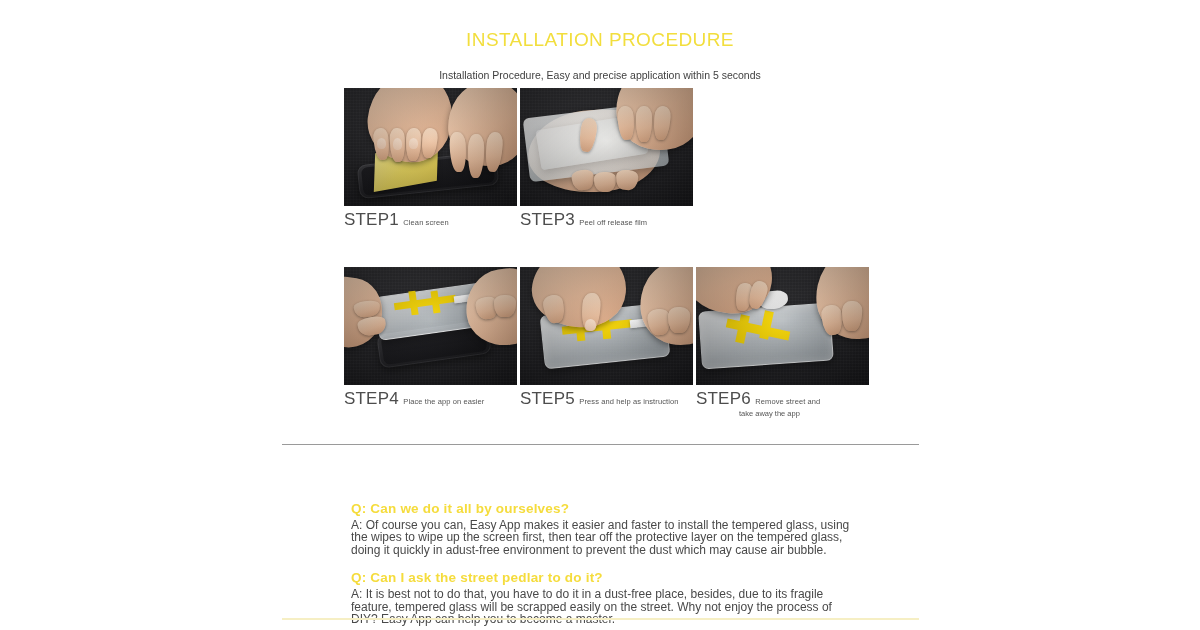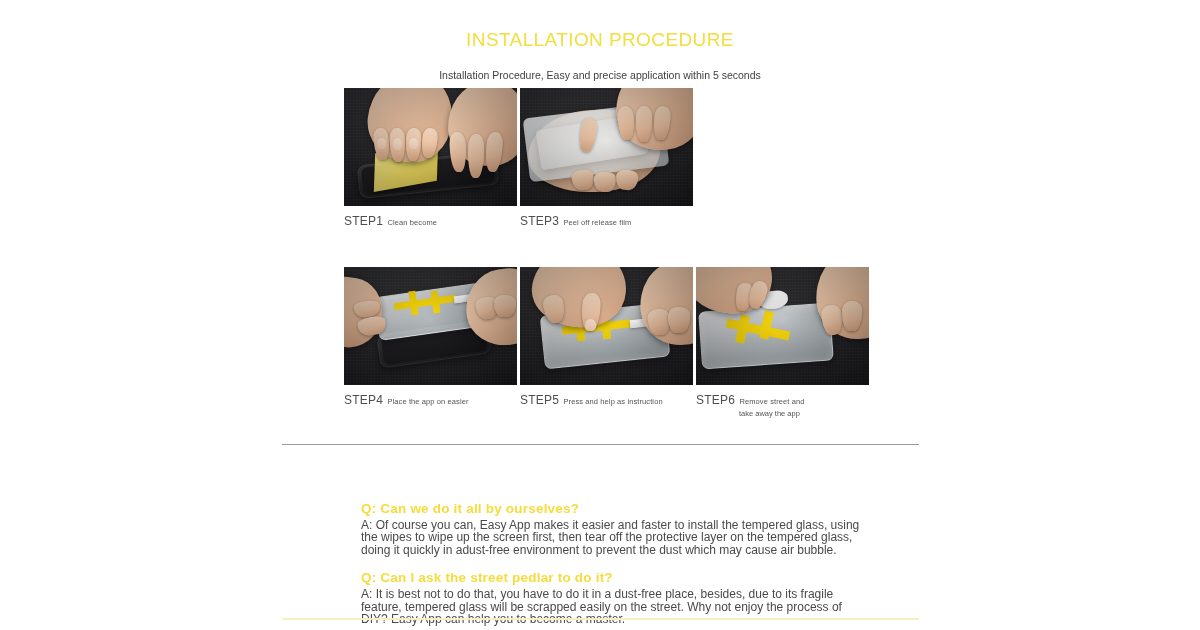--- a/index.html
+++ b/index.html
@@ -152,21 +152,21 @@
     box-shadow: 0 1px 3px rgba(0,0,0,0.35);
   }
 
   
   .caption {
     padding-top: 8px;
     white-space: nowrap;
     line-height: 12px;
   }
   .step-num {
-    font-size: 12px;
+    font-size: 17px;
     color: #4d4d4d;
     letter-spacing: 0.2px;
   }
   .step-desc {
     font-size: 7.5px;
     color: #555555;
     letter-spacing: 0.1px;
   }
   .step-desc2 {
     display: block;
@@ -190,21 +190,21 @@
     left: 282px;
     top: 618px;
     width: 637px;
     height: 2px;
     background: #f6efc4;
   }
 
   
   .faq {
     position: absolute;
-    left: 361px;
+    left: 351px;
     top: 500px;
     width: 510px;
   }
   .faq-q {
     font-size: 13.5px;
     color: #f5dc3c;
     font-weight: bold;
     margin: 0;
     line-height: 17px;
     letter-spacing: 0.2px;
@@ -249,21 +249,21 @@
           <div class="nail" style="left:49px;top:50px;width:9px;height:12px;"></div>
           <div class="nail" style="left:65px;top:50px;width:9px;height:11px;"></div>
           <div class="hand" style="left:104px;top:-6px;width:80px;height:84px;transform:rotate(-4deg);"></div>
           <div class="finger" style="left:106px;top:44px;width:16px;height:40px;transform:rotate(-3deg);"></div>
           <div class="finger" style="left:124px;top:46px;width:16px;height:44px;transform:rotate(1deg);"></div>
           <div class="finger" style="left:142px;top:44px;width:16px;height:40px;transform:rotate(5deg);"></div>
           <div class="vign"></div>
         </div>
         <div class="caption">
           <span class="step-num">STEP1</span>
-          <span class="step-desc">Clean become</span>
+          <span class="step-desc">Clean screen</span>
         </div>
       </div>
 
 
       <div class="step-cell">
         <div class="photo">
           <div class="desk"></div>
           <div class="hand" style="left:8px;top:22px;width:132px;height:82px;transform:rotate(-3deg);"></div>
           <div class="film" style="left:6px;top:22px;width:140px;height:64px;transform:rotate(-7deg);border-radius:6px;"></div>
           <div class="film" style="left:18px;top:34px;width:108px;height:40px;transform:rotate(-9deg);opacity:.55;border-radius:4px;"></div>

